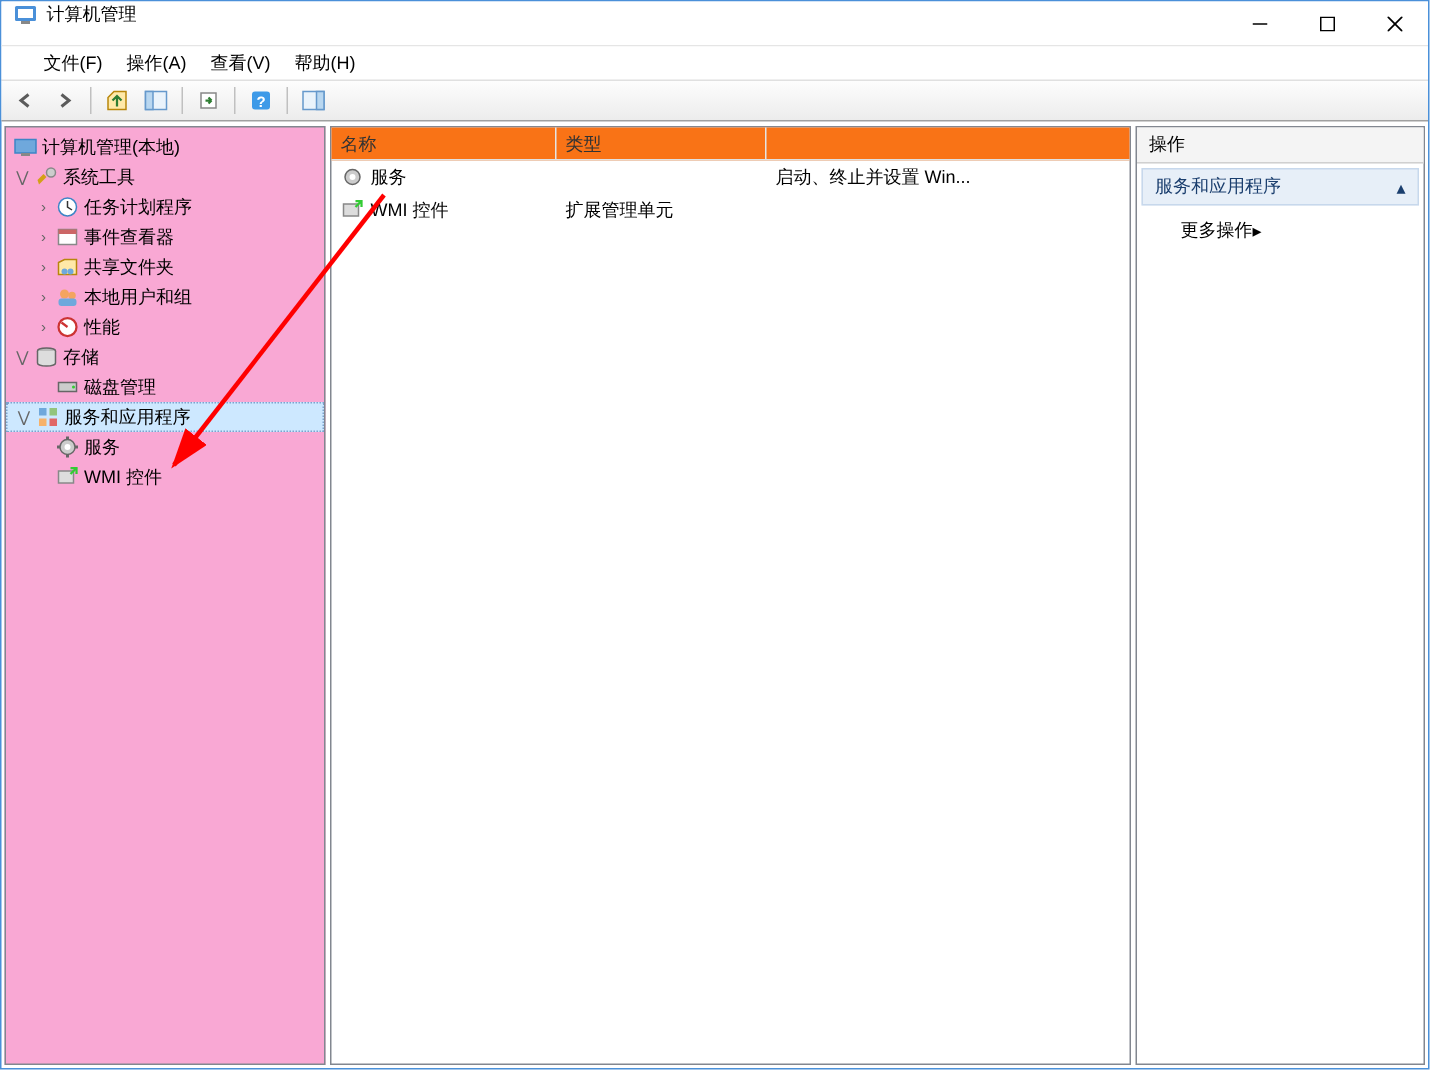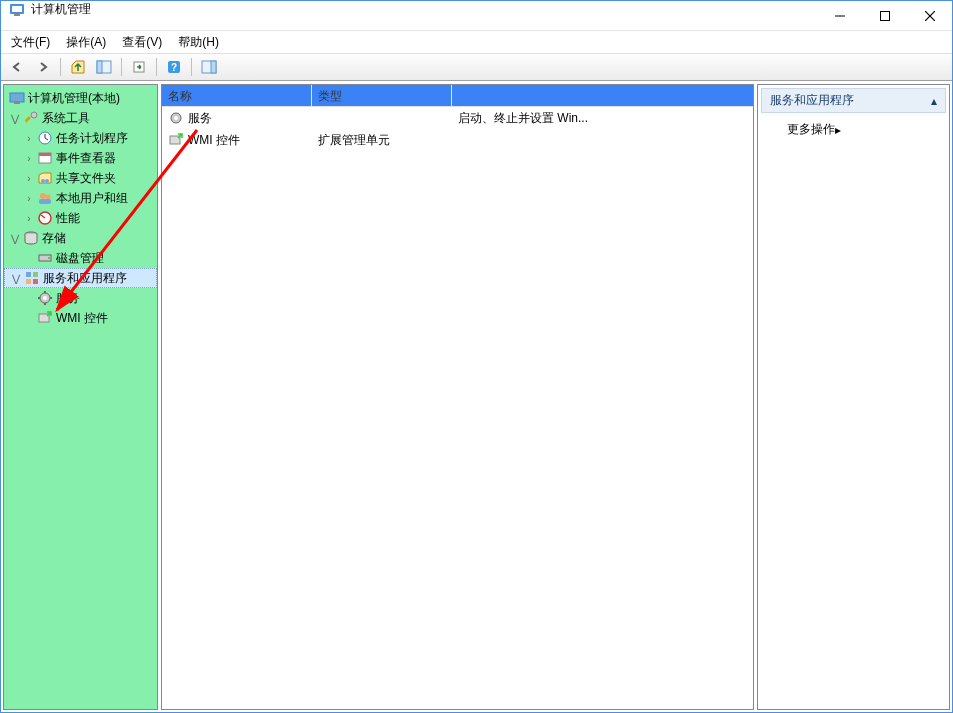--- a/index.html
+++ b/index.html
@@ -12,56 +12,56 @@
   .titlebar {
     height: 30px; display: flex; align-items: flex-start; padding: 0 0 0 8px;
     background: #fff; border-bottom: 1px solid #e5e5e5; font-size: 12px;
   }
   .titlebar .title-icon { width: 16px; height: 16px; margin-right: 6px; display:inline-flex; align-items:center; justify-content:center;}
   .titlebar .title-text { flex: 1; color: #000; }
   .win-controls { display: flex; height: 100%; }
   .win-btn { width: 45px; display: flex; align-items:center; justify-content:center; font-size:14px; cursor:pointer;}
   
   .menubar {
-    height: 22px; display:flex; align-items:center; padding: 0 4px;
+    height: 22px; display:flex; align-items:center; padding: 0 22px;
     font-size:12px; background:#fff; gap:4px;
   }
   .menubar .menu-item { padding: 2px 6px; cursor:pointer; }
   
   .toolbar {
     height: 28px; display:flex; align-items:center; padding: 0 4px;
     border-top:1px solid #e0e0e0; border-bottom:1px solid #a0a0a0;
     background: linear-gradient(#fdfdfd,#ececec); gap:2px;
   }
   .tool-btn {
     width:24px; height:22px; display:flex; align-items:center; justify-content:center;
     border:1px solid transparent; cursor:pointer; border-radius:2px;
   }
   .tool-sep { width:1px; height:18px; background:#c0c0c0; margin:0 3px;}
   
   .content {
     flex:1; display:flex; border-top:1px solid #fff; min-height:0;
     margin: 2px;
   }
   .tree-pane {
-    width: 155px; border:1px solid #828790; padding: 3px 0 0 0;
-    font-size:12px; overflow:auto; background:#86efac; margin-right:3px;
+    width: 214px; border:1px solid #828790; padding: 3px 0 0 0;
+    font-size:12px; overflow:auto; background:#f9a8d4; margin-right:3px;
   }
   .tree-node { display:flex; align-items:center; height:20px; padding-right:4px; cursor:pointer; white-space:nowrap;}
   .tree-node.selected { background:#cde8ff; border:1px dotted #7da2ce;}
   .tree-toggle { width:14px; display:inline-flex; justify-content:center; color:#666; font-size:10px; user-select:none;}
   .tree-spacer { display:inline-block; }
   .tree-icon { width:16px; height:16px; margin:0 3px 0 1px; display:inline-flex; align-items:center; justify-content:center; flex-shrink:0;}
   .tree-label { }
   
   .list-pane {
     flex:1; border:1px solid #828790; background:#fff; display:flex; flex-direction:column;
     font-size:12px; margin-right:3px; position:relative;
   }
-  .list-header { display:flex; height:22px; border-bottom:1px solid #e0e0e0; background:#3b82f6;}
+  .list-header { display:flex; height:22px; border-bottom:1px solid #e0e0e0; background:#f97316;}
   .list-header .col { padding:3px 6px; border-right:1px solid #e5e5e5; color:#333;}
   .list-body { flex:1; overflow:auto;}
   .list-row { display:flex; height:22px; align-items:center; cursor:pointer;}
   .list-row .cell { padding:0 6px; overflow:hidden; text-overflow:ellipsis; white-space:nowrap; display:flex;align-items:center;}
   .cell-icon { width:16px;height:16px;margin-right:4px;display:inline-flex;align-items:center;justify-content:center;flex-shrink:0;}
   
   .actions-pane {
     width: 193px; border:1px solid #828790; background:#fff; font-size:12px; display:flex; flex-direction:column;
   }
   .actions-header {
@@ -355,20 +355,21 @@
         <defs>
             <marker id="ah" markerWidth="10" markerHeight="10" refX="8" refY="3" orient="auto">
               <path d="M0,0 L0,6 L9,3 z" fill="#ff0000"></path>
             </marker>
           </defs>
         <line x1="210" y1="10" x2="70" y2="190" stroke="#ff0000" stroke-width="3" marker-end="url(#ah)"></line>
       </svg>
     </div>
 
     <div class="actions-pane">
+      <div class="actions-header">操作</div>
       <div class="actions-group-title">
         <span>服务和应用程序</span>
         <span>▴</span>
       </div>
       <div class="actions-item">
         <span>更多操作</span>
         <span>▸</span>
       </div>
     </div>
 

